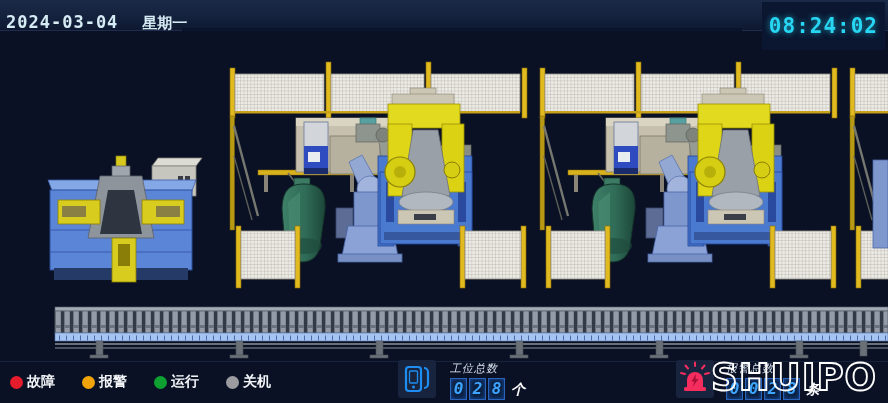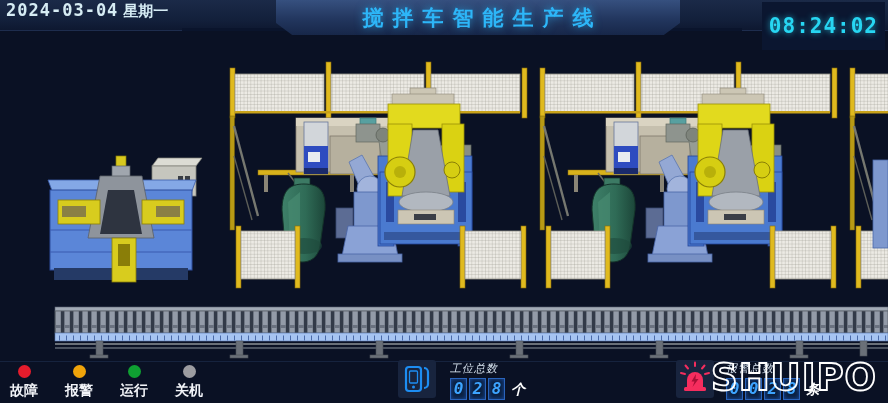--- a/index.html
+++ b/index.html
@@ -10,36 +10,36 @@
   .header{position:absolute;top:0;left:0;width:888px;height:30px;
           background:linear-gradient(180deg,#1b2a48 0%,#121f3a 70%,#0e1830 100%);
           border-bottom:1px solid #1e2d4e;z-index:5;}
   .header-underline{position:absolute;top:28px;left:182px;width:560px;height:3px;background:#0a142c;}
   .header-center{position:absolute;left:276px;top:0;width:404px;height:35px;
           background:linear-gradient(180deg,#36507f 0%,#22365e 55%,#172749 100%);
           clip-path:polygon(0 0,100% 0,100% 66%,96% 100%,4% 100%,0 66%);
           display:flex;align-items:center;justify-content:center;}
   .title{color:#2db6f8;font-size:21px;font-weight:bold;letter-spacing:9px;
          text-shadow:0 0 8px rgba(45,182,248,.65);padding-left:9px;}
-  .datetime{position:absolute;left:6px;top:0;display:flex;align-items:baseline;gap:5px;
+  .datetime{position:absolute;left:6px;top:12px;display:flex;align-items:baseline;gap:24px;
             font-family:"DejaVu Sans Mono",monospace;color:#d6ecf4;font-weight:bold;}
   .date-val{font-size:17px;letter-spacing:1px;}
   .weekday{font-size:15px;font-family:"Liberation Sans",sans-serif;}
   .clock{position:absolute;right:3px;top:2px;height:26px;line-height:26px;padding:11px 7px;
          background:#0b1630;color:#27d6f2;font-family:"DejaVu Sans Mono",monospace;
          font-size:21px;font-weight:bold;letter-spacing:1px;
          text-shadow:0 0 6px rgba(39,214,242,.7);}
 
   
   .scene{position:absolute;top:30px;left:0;width:888px;height:333px;}
 
   
   .bottombar-line{position:absolute;top:361px;left:0;width:888px;height:1px;background:#16233e;}
   .legend{position:absolute;left:10px;top:371px;display:flex;gap:27px;align-items:center;height:22px;z-index:6;}
-  .legend-item{display:flex;align-items:center;gap:4px;flex-direction:column;}
+  .legend-item{display:flex;align-items:center;gap:4px;}
   .legend-dot{width:13px;height:13px;border-radius:50%;}
   .legend-label{color:#f2f4f8;font-size:14px;font-weight:bold;}
 
   .tile{position:absolute;width:38px;height:38px;background:#18243e;border-radius:3px;z-index:6;}
   .tile-station{left:398px;top:360px;}
   .tile-alarm{left:676px;top:360px;}
 
   .counter{position:absolute;z-index:1;font-style:italic;}
   .counter-station{left:450px;top:361px;z-index:6;}
   .counter-alarm{left:726px;top:361px;}
@@ -55,23 +55,20 @@
 </head>
 <body>
 
 <div class="app">
 
   <div class="header">
     <div class="header-underline"></div>
     <div class="datetime">
       <span class="date-val">2024-03-04</span>
       <span class="weekday">星期一</span>
-    </div>
-    <div class="header-center">
-      <span class="title">搅拌车智能生产线</span>
     </div>
     <div class="clock">08:24:02</div>
   </div>
 
   <svg class="scene" viewBox="0 0 888 333">
     <defs>
       <pattern id="mesh" patternUnits="userSpaceOnUse" width="3.4" height="3.4">
         <rect width="3.4" height="3.4" fill="#eceae4"></rect>
         <path d="M0 0H3.4M0 0V3.4" stroke="#9a988e" stroke-width="0.55"></path>
       </pattern>

